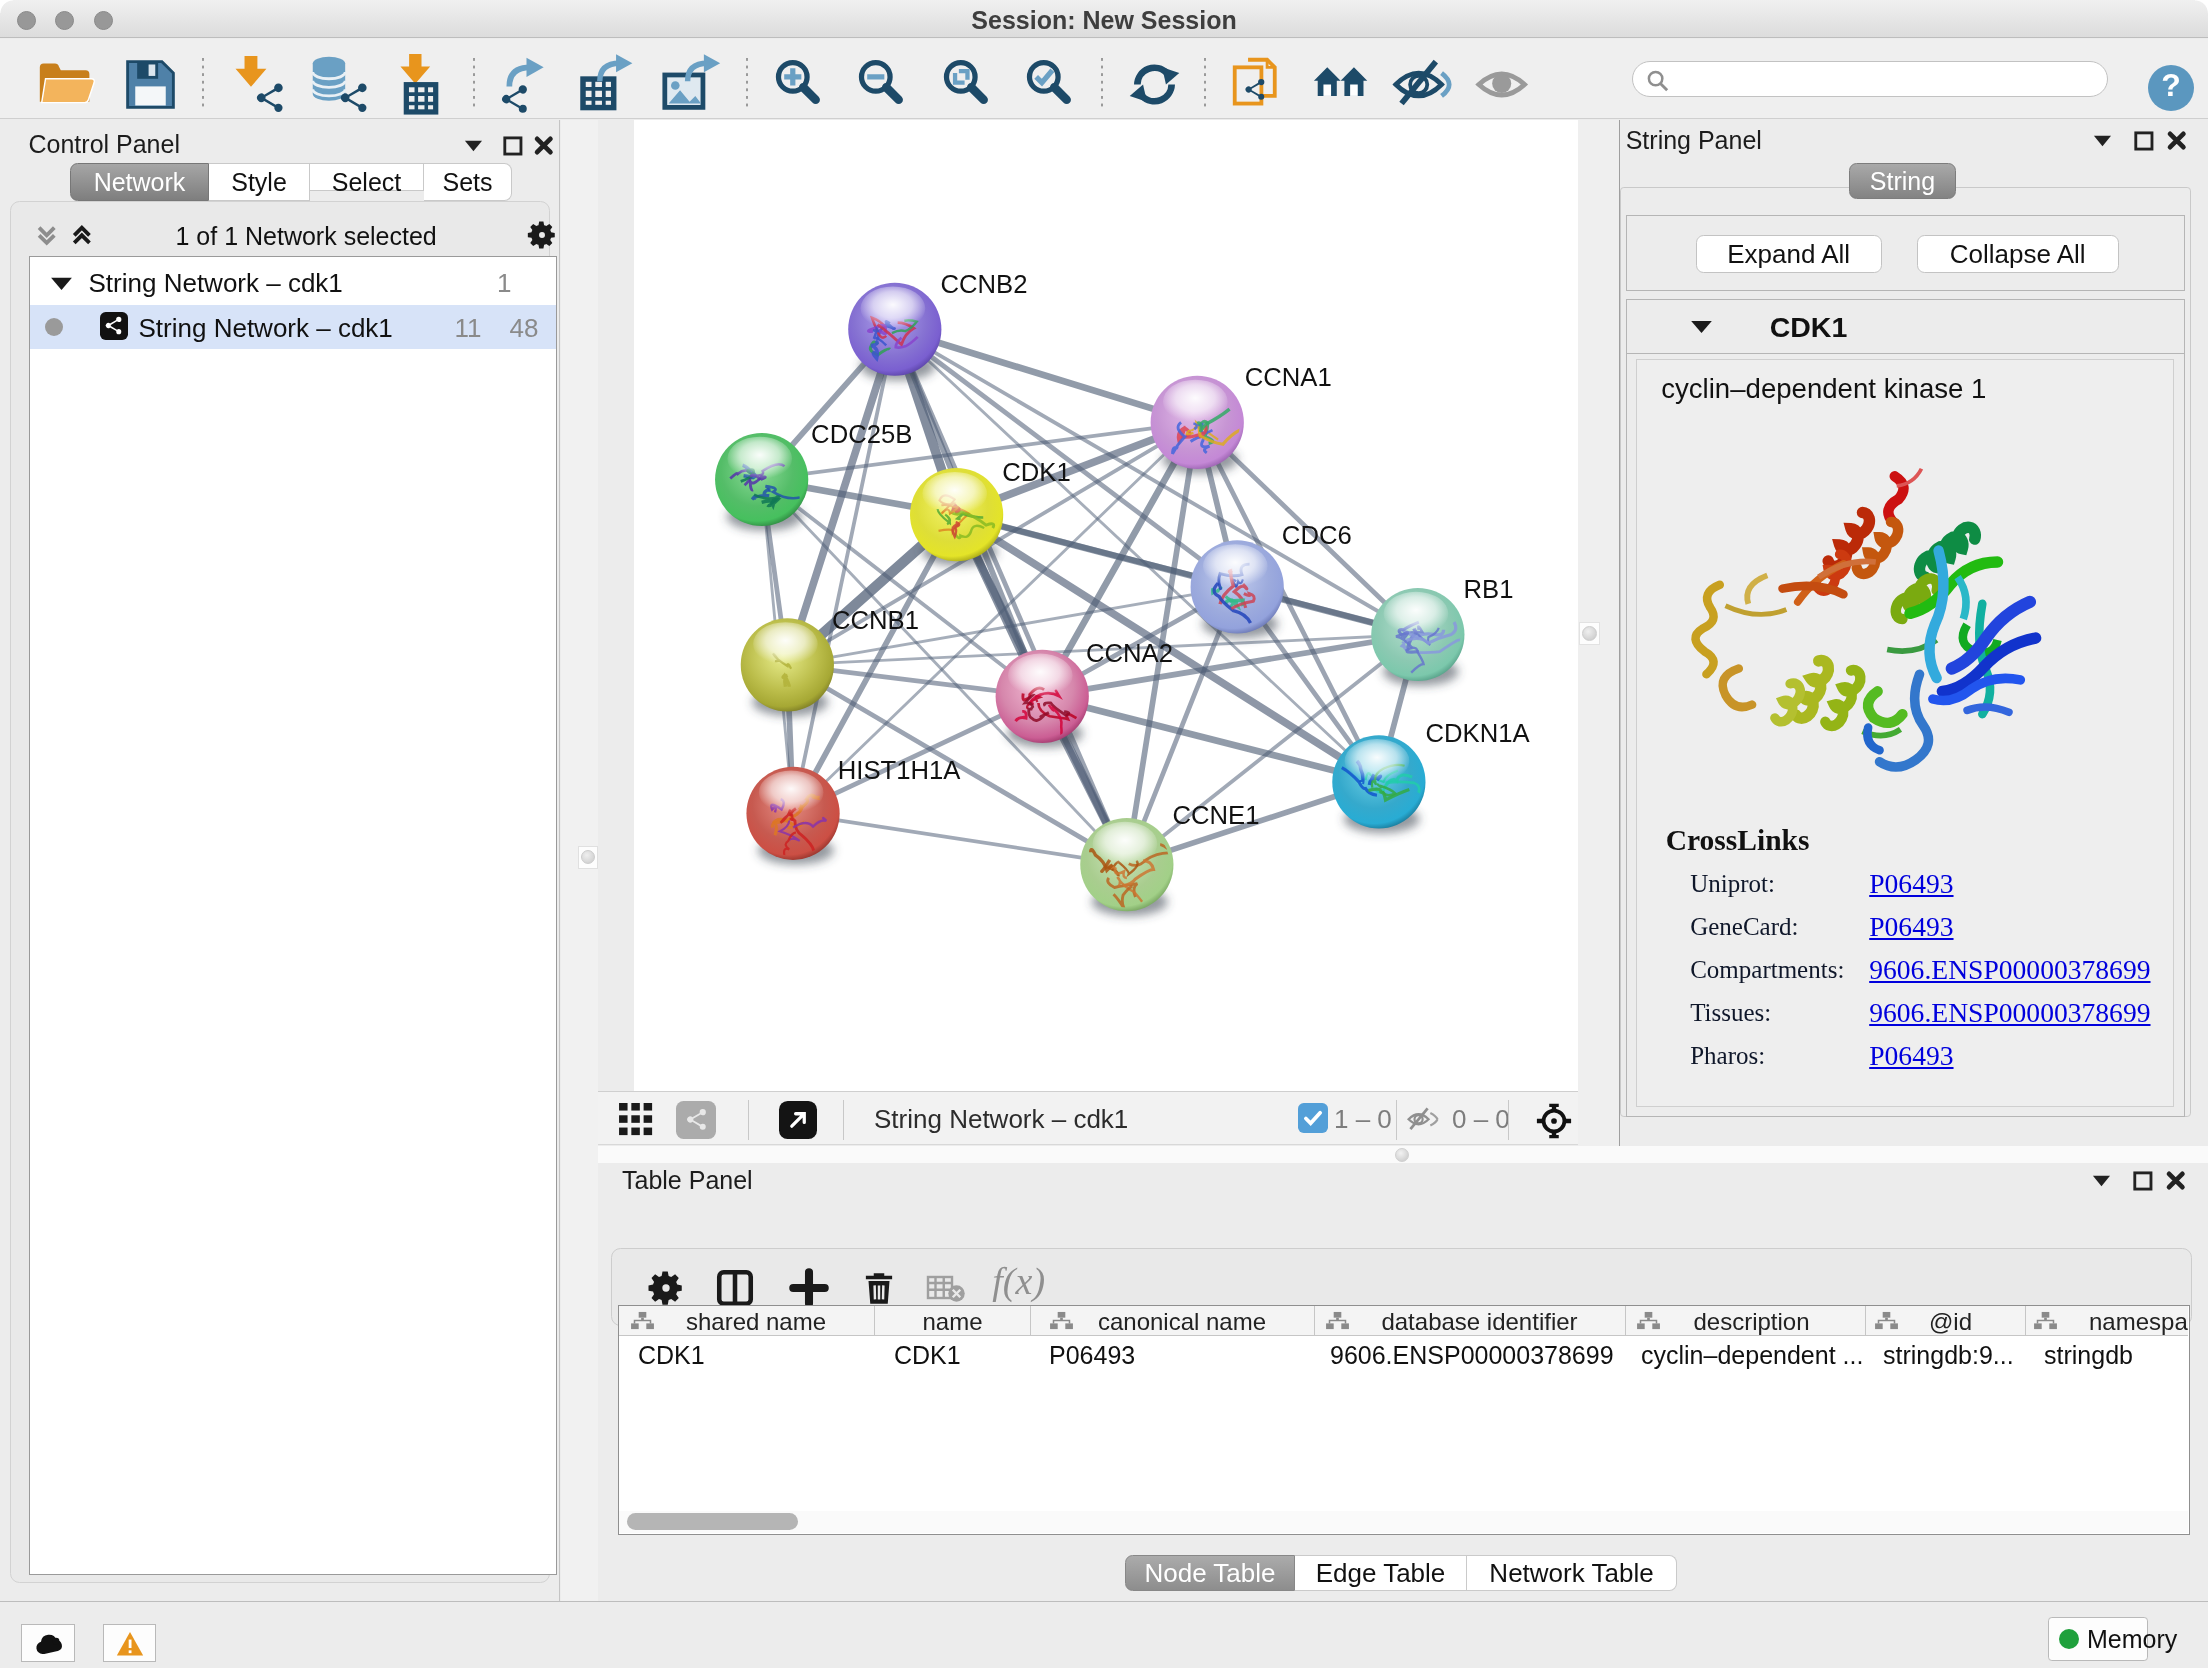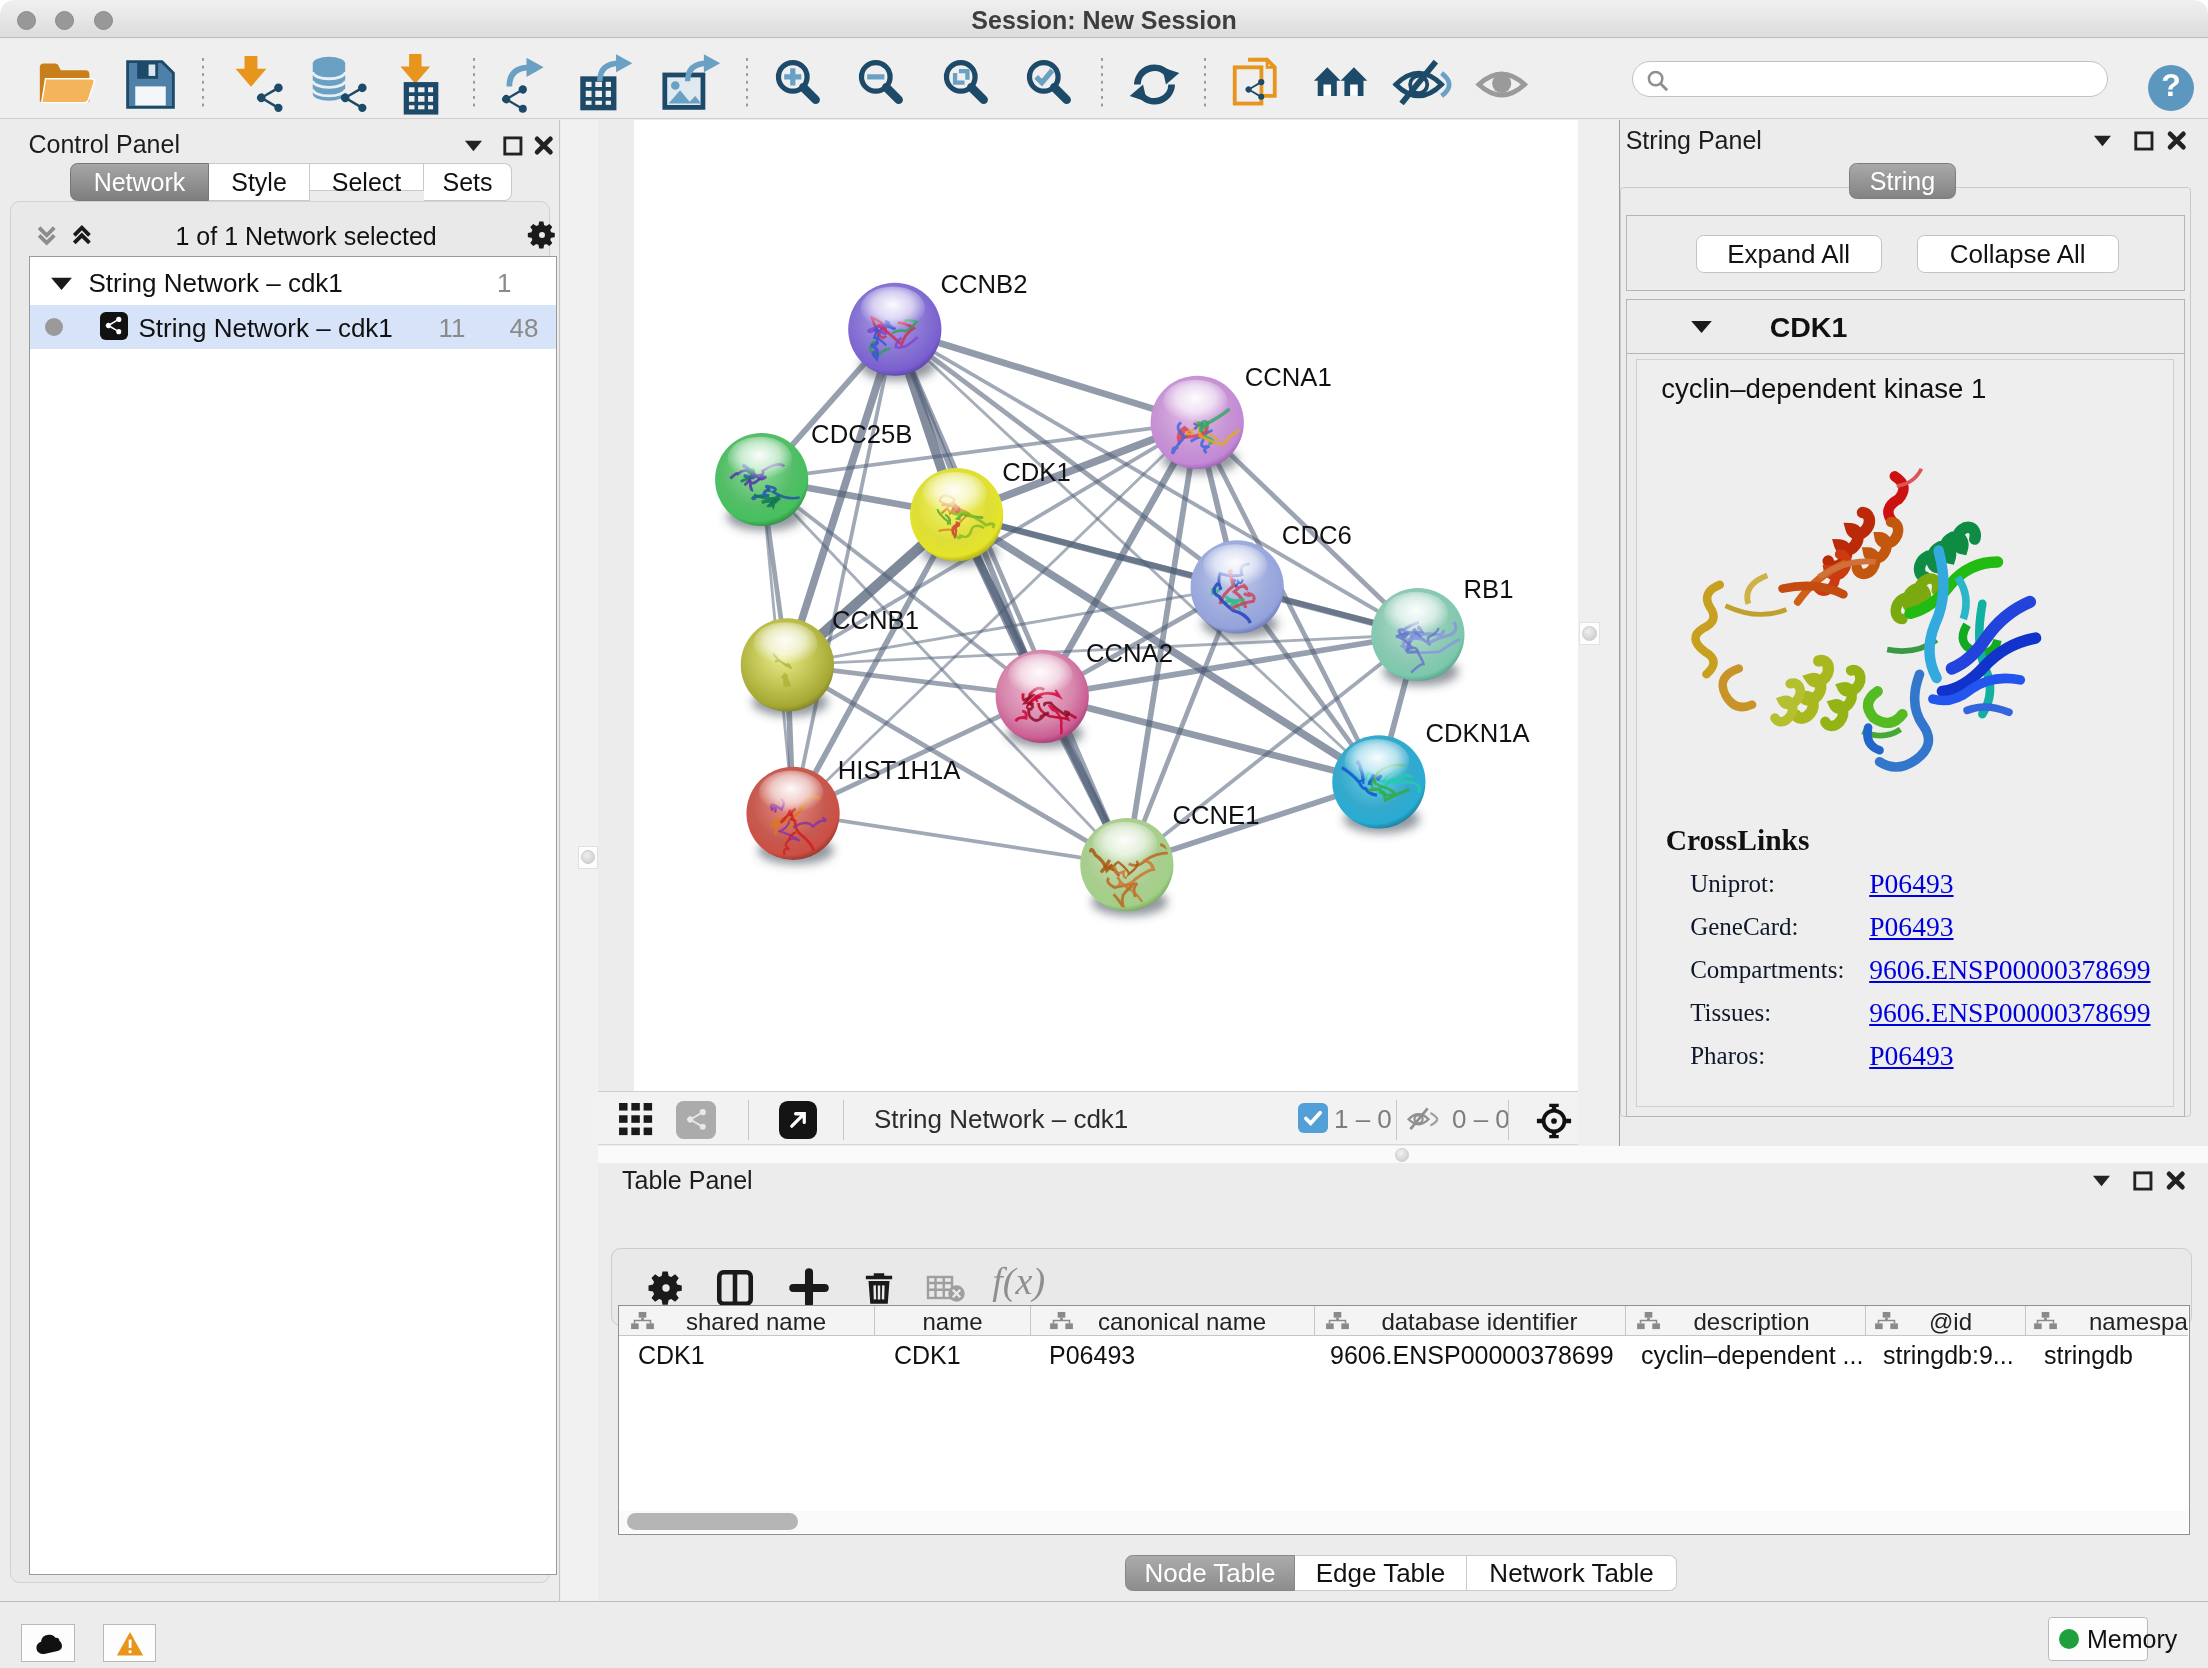--- a/index.html
+++ b/index.html
@@ -197,21 +197,21 @@
       <div class="abs" style="left:439px;top:6.7px;width:43px;text-align:right;font-size:26px;color:#8a8a8a;">1</div>
     </div>
     <div class="abs" style="left:0;top:48px;width:526px;height:44px;background:#d7e3f8;">
       <div class="abs" style="left:15px;top:13.3px;width:18px;height:18px;border-radius:50%;background:#9a9a9a;"></div>
       <div class="abs" style="left:70px;top:6.7px;width:28.5px;height:28.5px;border-radius:5.7px;background:#111;">
         <svg style="position:absolute;left:3.8px;top:3.8px;" width="21" height="21" viewBox="0 0 24 24">
             <path fill="#fff" d="M18 16.1c-.8 0-1.5.3-2 .8l-7.1-4.2c0-.2.1-.5.1-.7s0-.5-.1-.7L16 7.2c.5.5 1.2.8 2 .8a3 3 0 1 0-3-3c0 .2 0 .5.1.7L8.1 9.8a3 3 0 1 0 0 4.4l7.1 4.2c0 .2-.1.4-.1.6a2.9 2.9 0 1 0 2.9-2.9z"></path>
           </svg>
       </div>
       <div class="abs" style="left:109px;top:7.6px;font-size:26px;color:#111;">String Network – cdk1</div>
-      <div class="abs" style="left:409px;top:7.6px;width:43px;text-align:left;font-size:26px;color:#8a8a8a;">11</div>
+      <div class="abs" style="left:409px;top:7.6px;width:43px;text-align:right;font-size:26px;color:#8a8a8a;">11</div>
       <div class="abs" style="left:466px;top:7.6px;width:43px;text-align:right;font-size:26px;color:#8a8a8a;">48</div>
     </div>
   </div>
 </div>
 
 <div class="abs" style="left:561px;top:120px;width:37px;height:1481px;background:#f1f1f1;">
   <div class="abs" style="left:17px;top:726px;width:20px;height:23px;background:#fdfdfd;border:1px solid #e0e0e0;"></div>
   <div class="abs" style="left:20px;top:730px;width:14.3px;height:14.3px;border-radius:50%;background:radial-gradient(circle at 40% 35%,#efefef,#c9c9c9);border:1px solid #cccccc;"></div>
 </div>
 

